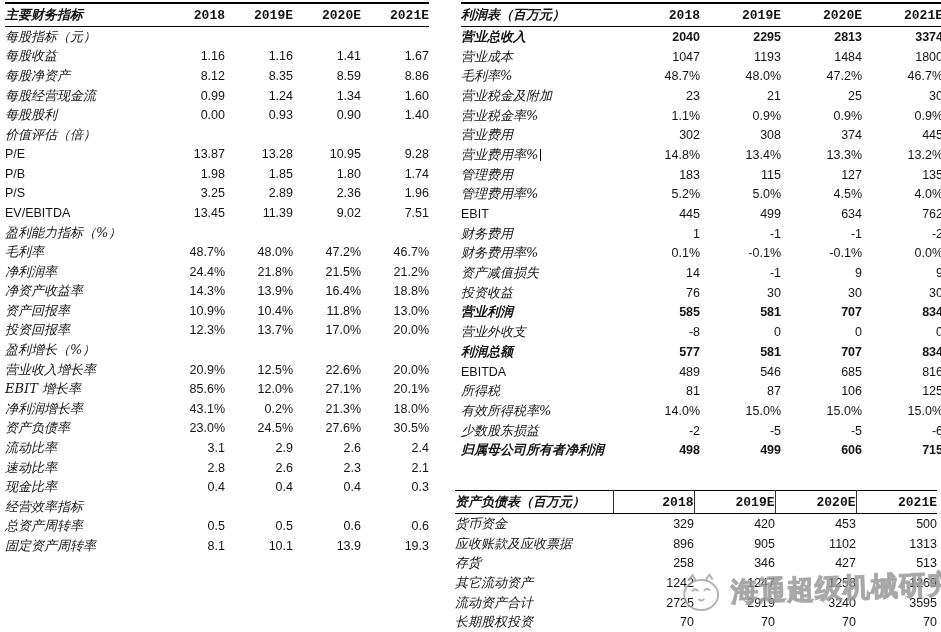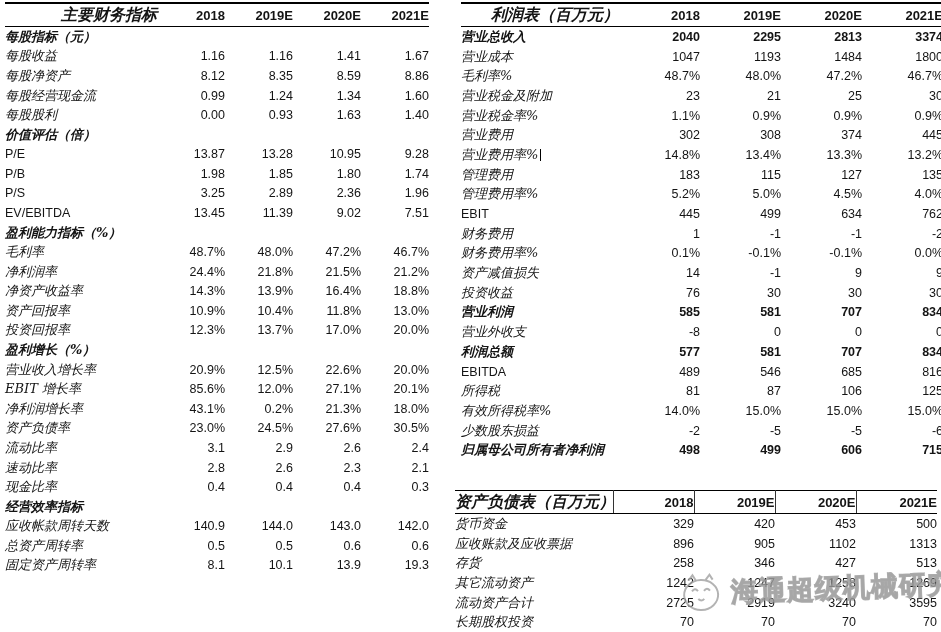--- a/index.html
+++ b/index.html
@@ -3,30 +3,30 @@
 <meta charset="utf-8">
 <style>
   html,body{margin:0;padding:0;background:#fff;}
   .page{position:relative;width:941px;height:632px;background:#ffffff;overflow:hidden;
         font-family:"Liberation Sans",sans-serif;color:#141414;}
   table.fin{border-collapse:collapse;table-layout:fixed;position:absolute;border-top:2px solid #000;}
   #tbl-main{left:5px;top:2px;width:424px;}
   #tbl-income{left:461px;top:2px;width:482px;}
   #tbl-balance{left:455px;top:490px;width:482px;border-top:1.5px solid #000;border-bottom:2px solid #000;}
   thead th{border-bottom:1px solid #000;height:22px;font-size:13px;font-weight:bold;padding:0;vertical-align:middle;}
-  thead th.t-title{text-align:right;font-family:"DejaVu Serif",serif;font-style:italic;font-size:16px;white-space:nowrap;}
-  thead th.t-col{text-align:right;font-family:Liberation Sans, sans-serif;}
+  thead th.t-title{text-align:left;font-family:"DejaVu Serif",serif;font-style:italic;font-size:13px;white-space:nowrap;}
+  thead th.t-col{text-align:right;font-family:Liberation Mono, monospace;}
   #tbl-balance thead th.t-col{border-left:1px solid #333;}
   td{padding:0;font-size:12.5px;vertical-align:middle;white-space:nowrap;}
   #tbl-main td{height:19.58px;}
   #tbl-income td,#tbl-balance td{height:19.7px;}
   td.lbl{font-family:"DejaVu Serif",serif;font-style:italic;font-size:13px;text-align:left;}
   td.lbl.latin{font-family:"Liberation Sans",sans-serif;font-style:normal;font-size:12.5px;margin-left:31px;}
   td.val{text-align:right;font-family:"Liberation Sans",sans-serif;}
-  tr.section td{font-weight:bold;margin-left:28px;}
+  tr.section td{font-weight:normal;margin-left:28px;}
   tr.bold td{font-weight:bold;}
   .caret{display:inline-block;width:1px;height:12px;background:#000;margin-left:2px;vertical-align:-2px;}
   .watermark{position:absolute;left:676px;top:564px;display:flex;align-items:center;gap:5px;
              z-index:5;pointer-events:none;transform:rotate(-2deg);}
   .wm-text{font-family:"DejaVu Serif",serif;font-weight:bold;font-size:27px;letter-spacing:1px;white-space:nowrap;
            color:rgba(173,173,173,0.45);-webkit-text-stroke:1.2px rgba(150,150,150,0.75);}
   .wm-face{flex:0 0 auto;}
 </style>
 </head>
 <body>
@@ -76,21 +76,21 @@
           <td class="lbl">每股经营现金流</td>
           <td class="val">0.99</td>
           <td class="val">1.24</td>
           <td class="val">1.34</td>
           <td class="val">1.60</td>
         </tr>
         <tr>
           <td class="lbl">每股股利</td>
           <td class="val">0.00</td>
           <td class="val">0.93</td>
-          <td class="val">1.63</td>
+          <td class="val">0.90</td>
           <td class="val">1.40</td>
         </tr>
         <tr class="section">
           <td class="lbl">价值评估（倍）</td>
           <td class="val"></td>
           <td class="val"></td>
           <td class="val"></td>
           <td class="val"></td>
         </tr>
         <tr>
@@ -218,27 +218,20 @@
           <td class="val">0.4</td>
           <td class="val">0.4</td>
           <td class="val">0.3</td>
         </tr>
         <tr class="section">
           <td class="lbl">经营效率指标</td>
           <td class="val"></td>
           <td class="val"></td>
           <td class="val"></td>
           <td class="val"></td>
-        </tr>
-        <tr>
-          <td class="lbl">应收帐款周转天数</td>
-          <td class="val">140.9</td>
-          <td class="val">144.0</td>
-          <td class="val">143.0</td>
-          <td class="val">142.0</td>
         </tr>
         <tr>
           <td class="lbl">总资产周转率</td>
           <td class="val">0.5</td>
           <td class="val">0.5</td>
           <td class="val">0.6</td>
           <td class="val">0.6</td>
         </tr>
         <tr>
           <td class="lbl">固定资产周转率</td>

